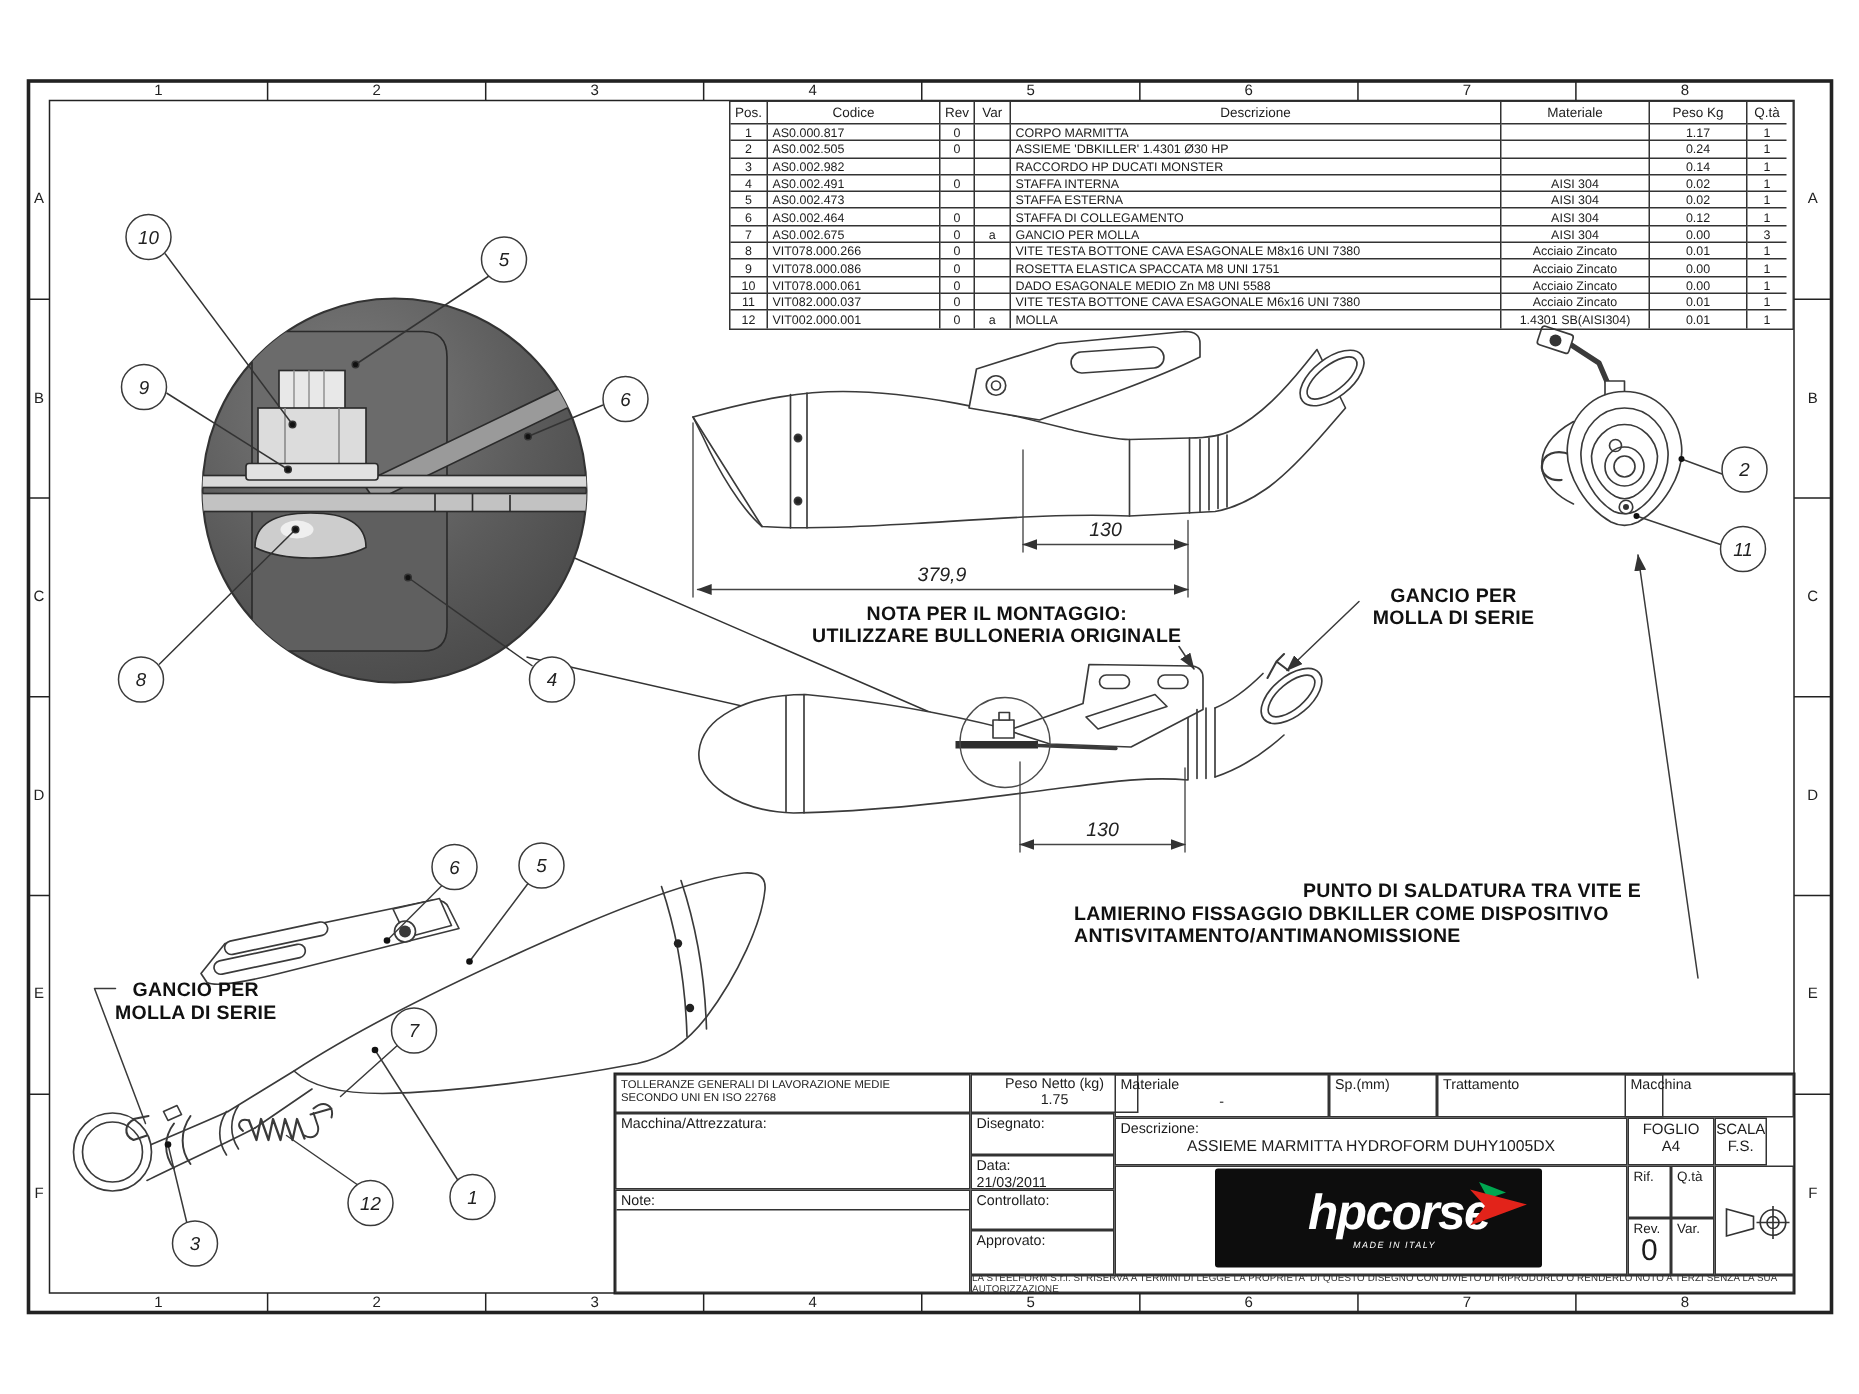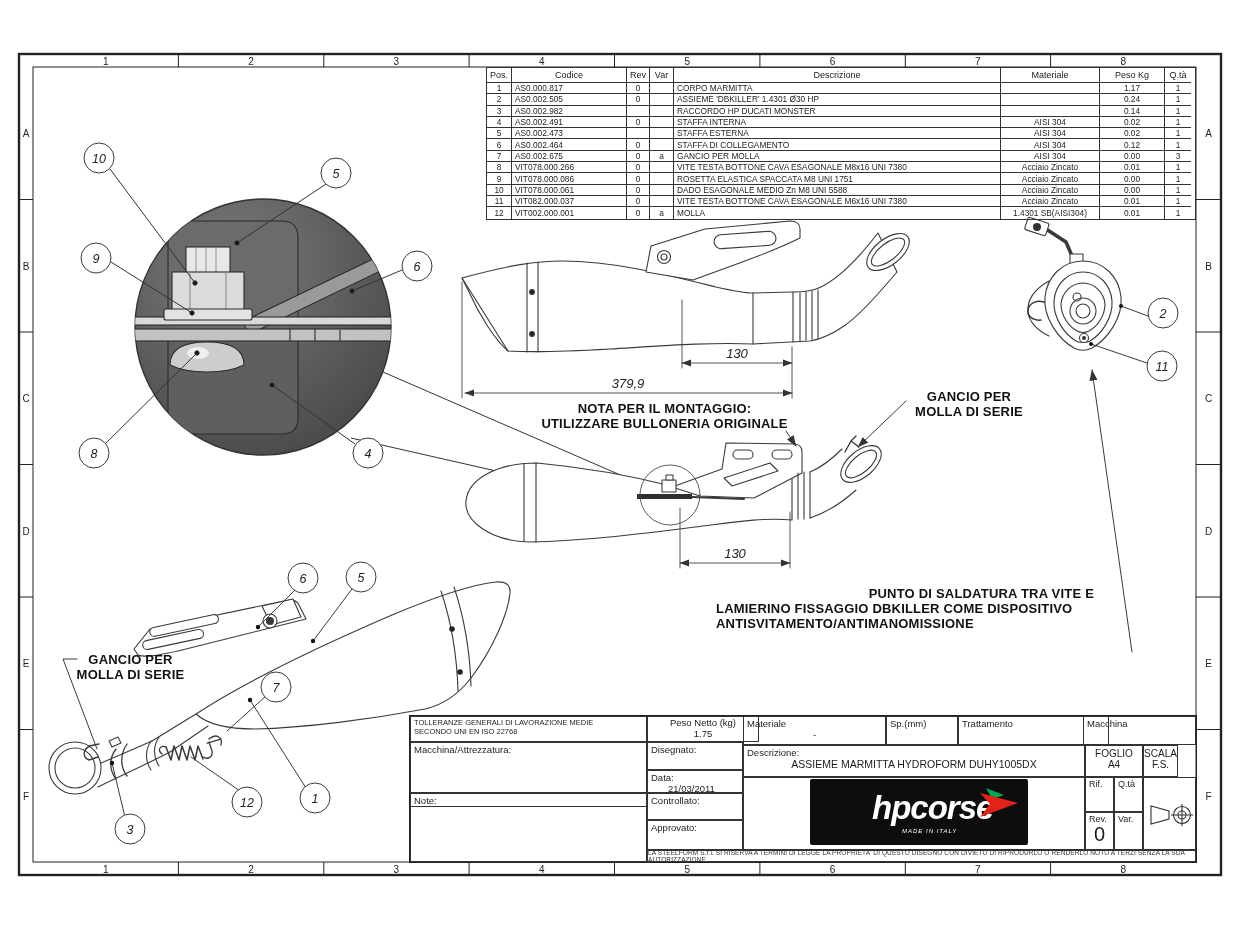--- a/index.html
+++ b/index.html
@@ -425,21 +425,21 @@
 
   <div class="cell" style="left:647px;top:716px;width:112px;height:26px;text-align:center">
     <span>Peso Netto (kg)</span>
     <span class="val">1.75</span>
   </div>
   <div class="cell" style="left:647px;top:742px;width:96px;height:28px">
     <span class="lab">Disegnato:</span>
   </div>
   <div class="cell" style="left:647px;top:770px;width:96px;height:23px">
     <span class="lab">Data:</span>
-    <span style="display:block;padding-left:20px">21/03/2011</span>
+    <span style="display:block;padding-left:3px">21/03/2011</span>
   </div>
   <div class="cell" style="left:647px;top:793px;width:96px;height:27px">
     <span class="lab">Controllato:</span>
   </div>
   <div class="cell" style="left:647px;top:820px;width:96px;height:30px">
     <span class="lab">Approvato:</span>
   </div>
 
   <div class="cell" style="left:743px;top:716px;width:143px;height:29px">
     <span class="lab">Materiale</span>

